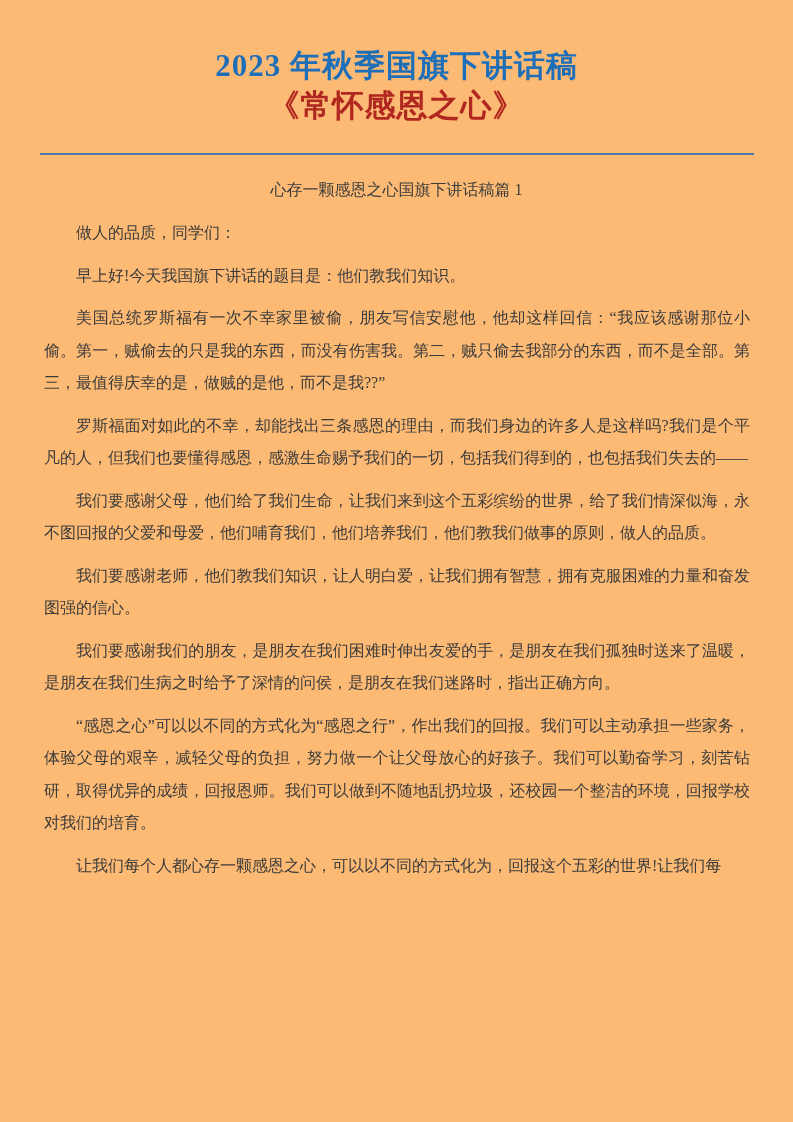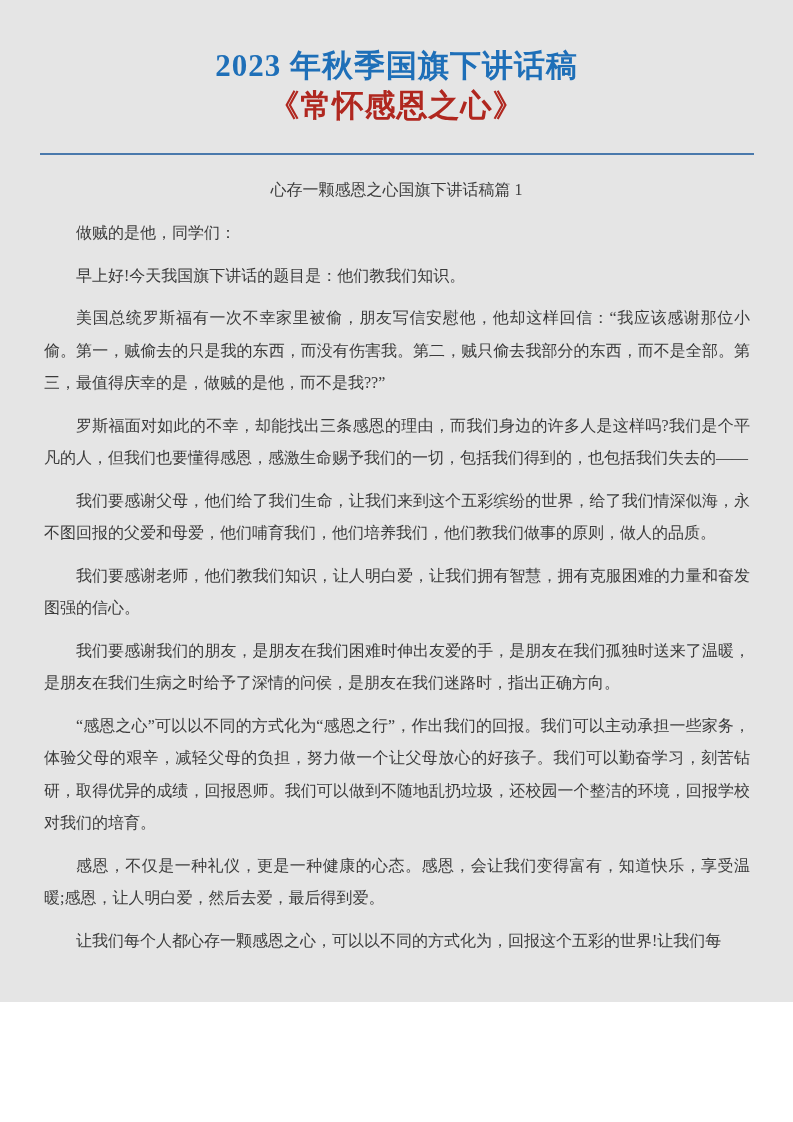--- a/index.html
+++ b/index.html
@@ -3,23 +3,23 @@
 <meta charset="utf-8">
 <style>
   html, body {
     margin: 0;
     padding: 0;
     background: #ffffff;
   }
   .page {
     position: relative;
     width: 793px;
-    height: 1002px;
+    height: 1122px;
     margin: 0 auto;
-    background: #e5e5e5;
+    background: #fdba74;
     overflow: hidden;
     font-family: "Liberation Serif", "DejaVu Serif", serif;
   }
   .doc-title {
     margin: 46px 0 0 0;
     text-align: center;
     font-size: 31px;
     font-weight: 700;
     line-height: 40px;
     letter-spacing: 1px;
@@ -59,25 +59,24 @@
   <h1 class="doc-title">
     <span class="line" style="color: rgb(30, 111, 184);">2023 年秋季国旗下讲话稿</span>
     <span class="line" style="color: rgb(176, 39, 31);">《常怀感恩之心》</span>
   </h1>
 
   <hr class="divider" style="border-top-color: rgb(74, 121, 172);">
 
   <div class="section-heading">心存一颗感恩之心国旗下讲话稿篇 1</div>
 
   <div class="doc-body" style="color: rgb(59, 59, 59);">
-    <p>做贼的是他，同学们：</p>
+    <p>做人的品质，同学们：</p>
     <p>早上好!今天我国旗下讲话的题目是：他们教我们知识。</p>
     <p>美国总统罗斯福有一次不幸家里被偷，朋友写信安慰他，他却这样回信：“我应该感谢那位小偷。第一，贼偷去的只是我的东西，而没有伤害我。第二，贼只偷去我部分的东西，而不是全部。第三，最值得庆幸的是，做贼的是他，而不是我??”</p>
     <p>罗斯福面对如此的不幸，却能找出三条感恩的理由，而我们身边的许多人是这样吗?我们是个平凡的人，但我们也要懂得感恩，感激生命赐予我们的一切，包括我们得到的，也包括我们失去的——</p>
     <p>我们要感谢父母，他们给了我们生命，让我们来到这个五彩缤纷的世界，给了我们情深似海，永不图回报的父爱和母爱，他们哺育我们，他们培养我们，他们教我们做事的原则，做人的品质。</p>
     <p>我们要感谢老师，他们教我们知识，让人明白爱，让我们拥有智慧，拥有克服困难的力量和奋发图强的信心。</p>
     <p>我们要感谢我们的朋友，是朋友在我们困难时伸出友爱的手，是朋友在我们孤独时送来了温暖，是朋友在我们生病之时给予了深情的问侯，是朋友在我们迷路时，指出正确方向。</p>
     <p>“感恩之心”可以以不同的方式化为“感恩之行”，作出我们的回报。我们可以主动承担一些家务，体验父母的艰辛，减轻父母的负担，努力做一个让父母放心的好孩子。我们可以勤奋学习，刻苦钻研，取得优异的成绩，回报恩师。我们可以做到不随地乱扔垃圾，还校园一个整洁的环境，回报学校对我们的培育。</p>
-    <p>感恩，不仅是一种礼仪，更是一种健康的心态。感恩，会让我们变得富有，知道快乐，享受温暖;感恩，让人明白爱，然后去爱，最后得到爱。</p>
     <p>让我们每个人都心存一颗感恩之心，可以以不同的方式化为，回报这个五彩的世界!让我们每</p>
   </div>
 
 </div>
 
 </body></html>

